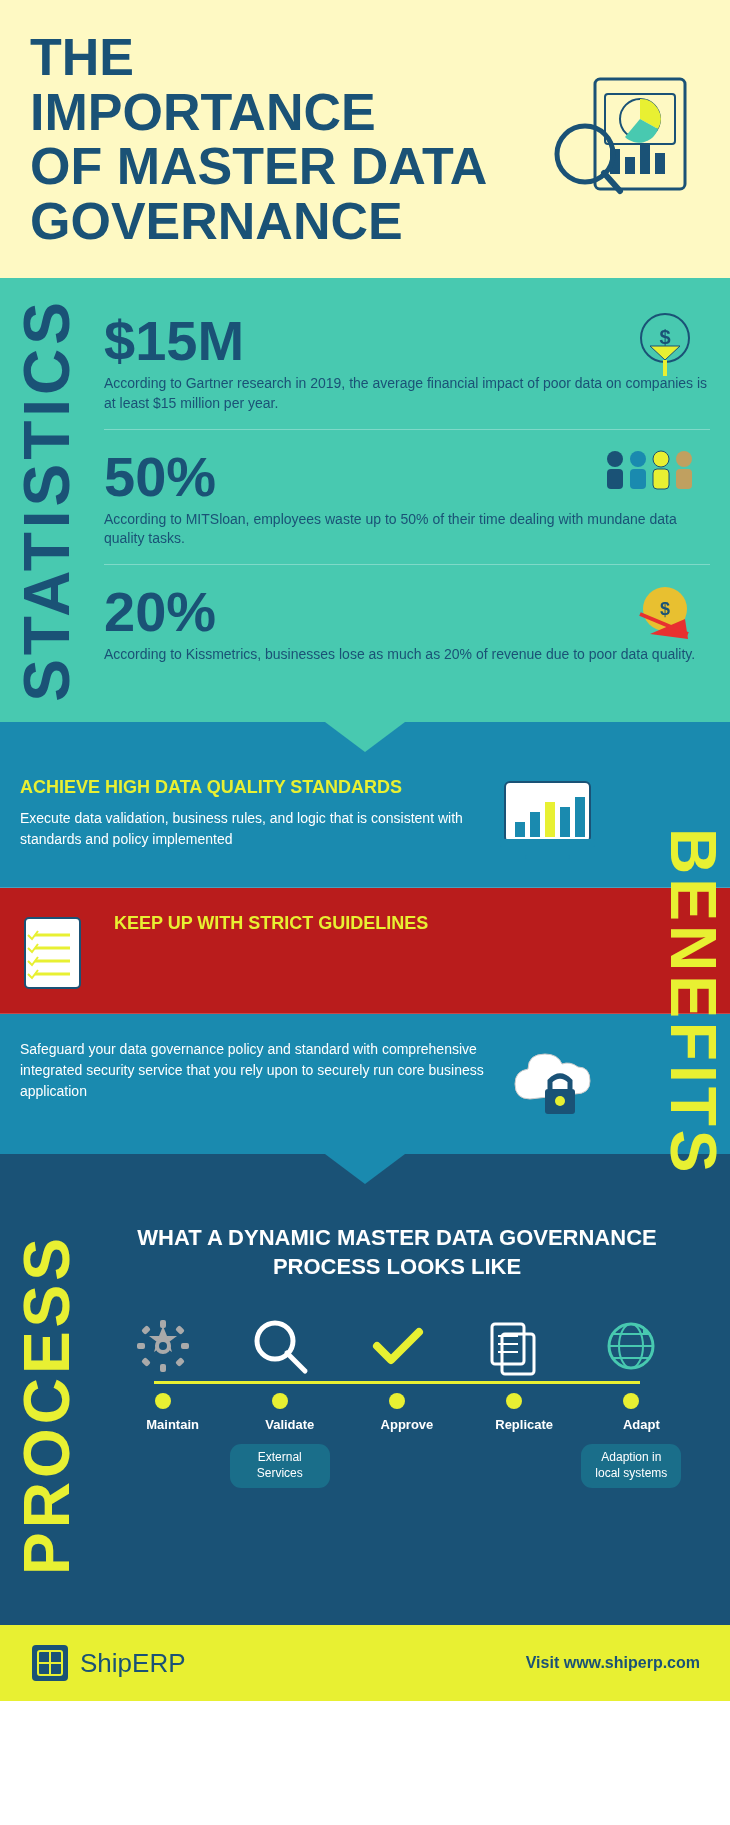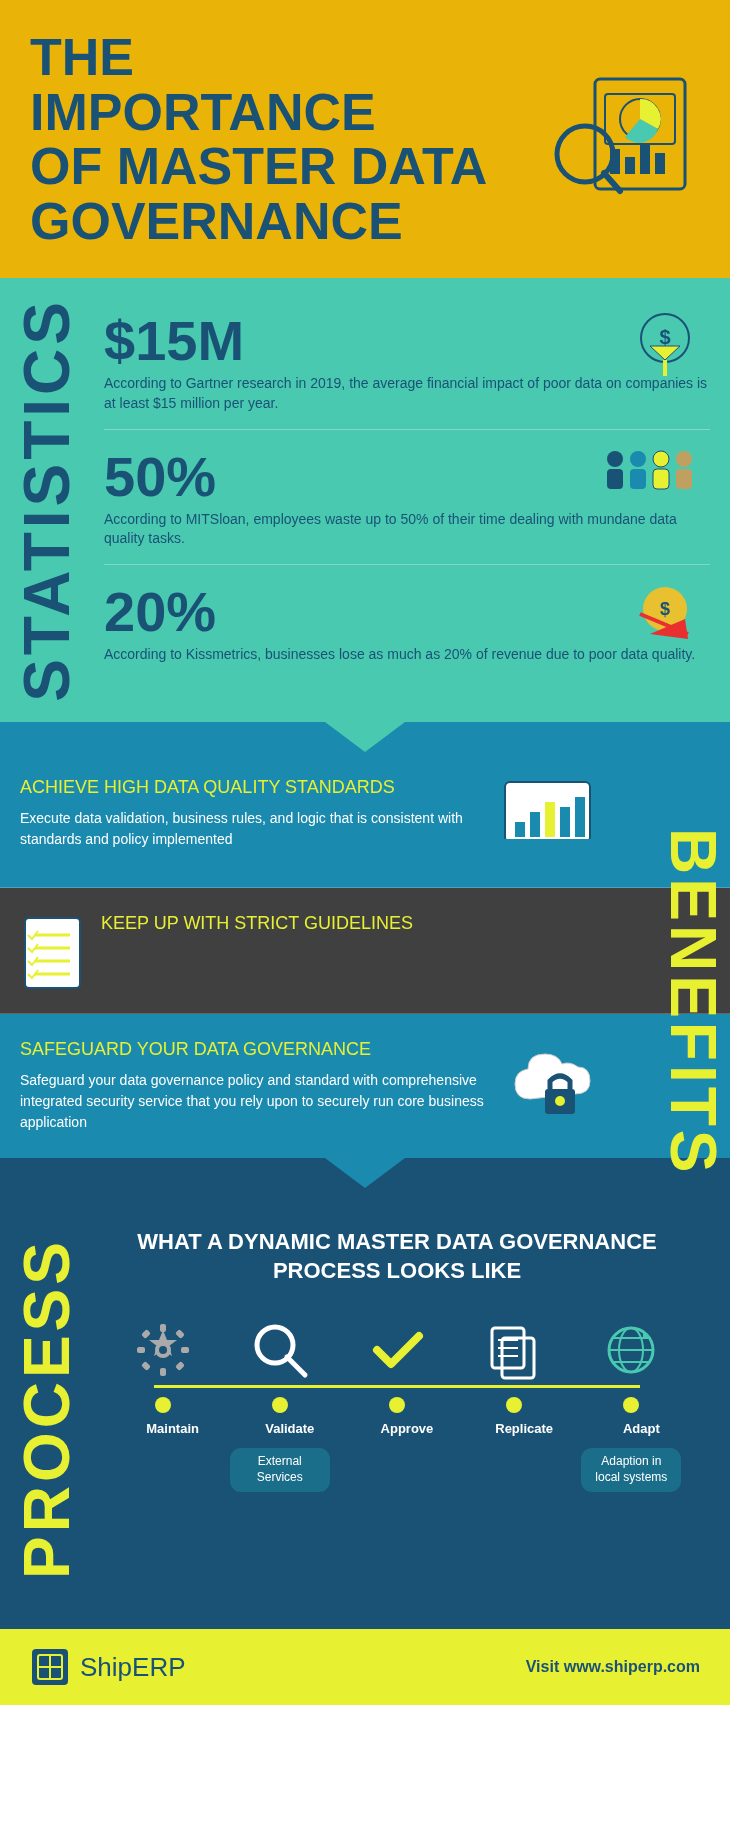--- a/index.html
+++ b/index.html
@@ -1,20 +1,20 @@
 <!DOCTYPE html>
 <html><head>
   <meta charset="utf-8">
   <style>
     * { margin: 0; padding: 0; box-sizing: border-box; }
     body { width: 730px; font-family: Arial, sans-serif; background: #fff; }
 
     
     .header {
-      background: #eab308;
+      background: #fef9c3;
       padding: 30px 30px 30px 30px;
       display: flex;
       align-items: center;
       justify-content: space-between;
       min-height: 180px;
     }
     .header-title {
       font-size: 52px;
       font-weight: 900;
       color: #1a5276;
@@ -102,21 +102,21 @@
       position: absolute;
       right: 0;
       top: 50px;
       height: 400px;
       display: flex;
       align-items: center;
       justify-content: center;
     }
     .benefit-title {
       font-size: 18px;
-      font-weight: 400;
+      font-weight: 700;
       color: #e8f032;
       text-transform: uppercase;
       margin-bottom: 10px;
       display: flex;
       align-items: center;
       gap: 10px;
     }
     .benefit-text {
       font-size: 14px;
       color: #fff;
@@ -366,21 +366,21 @@
 
         <rect x="15" y="45" width="10" height="15" fill="#1a8aaf"></rect>
         <rect x="30" y="35" width="10" height="25" fill="#1a8aaf"></rect>
         <rect x="45" y="25" width="10" height="35" fill="#e8f032"></rect>
         <rect x="60" y="30" width="10" height="30" fill="#1a8aaf"></rect>
         <rect x="75" y="20" width="10" height="40" fill="#1a8aaf"></rect>
       </svg>
     </div>
   </div>
 
-  <div style="padding: 25px 120px 20px 20px; display:flex; gap:11px; align-items:flex-start; border-bottom:1px solid rgba(255,255,255,0.2); background:#404040;">
+  <div style="padding: 25px 120px 20px 20px; display:flex; gap:24px; align-items:flex-start; border-bottom:1px solid rgba(255,255,255,0.2); background:#b91c1c;">
     <div style="flex-shrink:0;">
       <svg width="70" height="80" viewBox="0 0 70 80">
         <rect x="5" y="5" width="55" height="70" rx="4" fill="#fff" stroke="#1a5276" stroke-width="2"></rect>
         <line x1="15" y1="22" x2="50" y2="22" stroke="#e8f032" stroke-width="3"></line>
         <line x1="15" y1="35" x2="50" y2="35" stroke="#e8f032" stroke-width="3"></line>
         <line x1="15" y1="48" x2="50" y2="48" stroke="#e8f032" stroke-width="3"></line>
         <line x1="15" y1="61" x2="50" y2="61" stroke="#e8f032" stroke-width="3"></line>
 
         <polyline points="8,22 12,26 18,18" fill="none" stroke="#e8f032" stroke-width="2"></polyline>
         <polyline points="8,35 12,39 18,31" fill="none" stroke="#e8f032" stroke-width="2"></polyline>
@@ -388,21 +388,20 @@
         <polyline points="8,61 12,65 18,57" fill="none" stroke="#e8f032" stroke-width="2"></polyline>
       </svg>
     </div>
     <div style="flex:1;">
       <div class="benefit-title">KEEP UP WITH STRICT GUIDELINES</div>
     </div>
   </div>
 
   <div style="padding: 25px 120px 25px 20px; display:flex; gap:20px; align-items:flex-start;">
     <div style="flex:1;">
-      <div class="benefit-title">SAFEGUARD YOUR DATA GOVERNANCE</div>
       <div class="benefit-text">Safeguard your data governance policy and standard with comprehensive integrated security service that you rely upon to securely run core business application</div>
     </div>
     <div style="flex-shrink:0;">
       <svg width="100" height="90" viewBox="0 0 100 90">
 
         <path d="M20,60 Q5,60 5,45 Q5,32 18,30 Q18,15 35,15 Q48,15 52,25 Q60,22 68,28 Q80,28 80,42 Q80,55 65,55 Z" fill="white" stroke="#ccc" stroke-width="1"></path>
 
         <rect x="35" y="50" width="30" height="25" rx="3" fill="#1a5276"></rect>
         <path d="M40,50 L40,42 Q50,32 60,42 L60,50" fill="none" stroke="#1a5276" stroke-width="5"></path>
         <circle cx="50" cy="62" r="5" fill="#e8f032"></circle>

